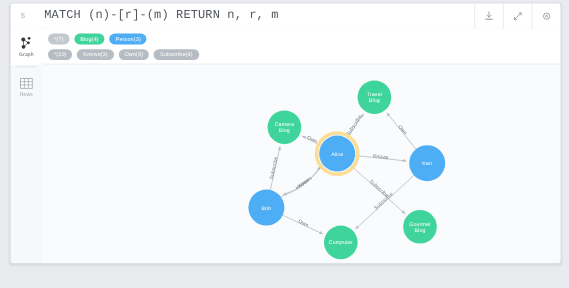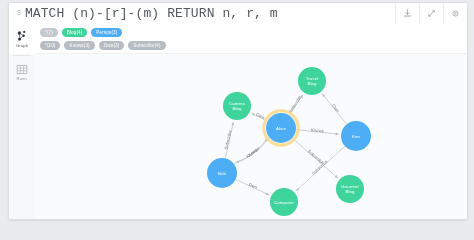--- a/index.html
+++ b/index.html
@@ -41,23 +41,23 @@
     display: flex;
     align-items: center;
   }
   .prompt-sign {
     margin-left: 8px;
     font-family: "Liberation Mono", monospace;
     font-size: 6.5px;
     color: #b3b8bf;
   }
   .query-text {
-    margin-left: 4px;
+    margin-left: 16px;
     font-family: "Liberation Mono", monospace;
-    font-size: 13px;
+    font-size: 10px;
     color: #53585f;
     white-space: nowrap;
     letter-spacing: 0.1px;
   }
 
   
   .qbar-icons {
     position: absolute;
     right: 0; top: 0;
     height: 21px;

